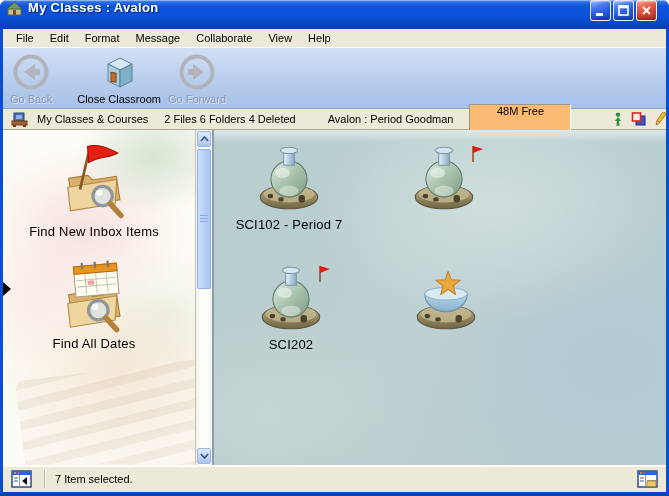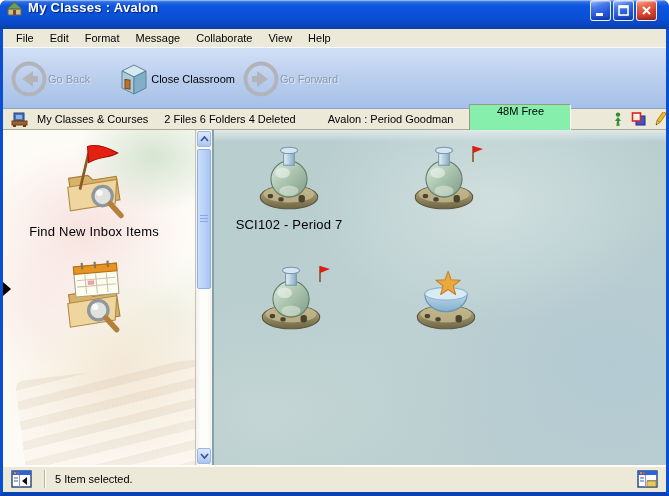--- a/index.html
+++ b/index.html
@@ -66,21 +66,21 @@
   
   .toolbar {
     height:62px; flex:0 0 62px;
     background:linear-gradient(180deg,#d2e0f6 0%,#bcd0ee 45%,#a6c0e8 100%);
     border-top:1px solid #f6f9fe;
     border-bottom:1px solid #8fa5c6;
     display:flex; align-items:flex-start;
     padding:3px 0 0 4px;
   }
   .tb-btn {
-    display:flex; flex-direction:row; align-items:center; justify-content:flex-end;
+    display:flex; flex-direction:column; align-items:center; justify-content:flex-end;
     height:55px; padding:1px 3px; margin-right:1px; cursor:default;
   }
   .tb-btn .tb-ic { height:40px; display:flex; align-items:center; justify-content:center; }
   .tb-btn .tb-label { font-size:11px; white-space:nowrap; margin-top:1px; }
   .tb-btn.disabled .tb-label { color:#8e99ad; text-shadow:1px 1px 0 rgba(255,255,255,.5); }
 
   
   .infobar {
     height:21px; flex:0 0 21px;
     background:#ece9d8;
@@ -88,21 +88,21 @@
     display:flex; align-items:center;
     padding:0 0 0 6px;
     white-space:nowrap;
   }
   .infobar .ib-icon { margin:0 8px 0 2px; flex:0 0 auto; }
   .infobar .ib-loc { margin-right:16px; }
   .infobar .ib-counts { margin-right:32px; }
   .infobar .ib-user { margin-right:16px; }
   .free-box {
     width:102px; height:30px; line-height:13px; text-align:center;
-    background:#86efac;
+    background:#fdba74;
     border:1px solid; border-color:#9c9884 #ffffff #ffffff #9c9884;
   }
   .ib-right { margin-left:auto; display:flex; align-items:center; gap:8px; }
 
   
   .content { flex:1 1 auto; display:flex; min-height:0; position:relative; }
 
   .splitter-arrow {
     position:absolute; left:0; top:152px; z-index:5;
     width:0; height:0; cursor:pointer;
@@ -394,20 +394,21 @@
         <div class="side-item pos0">
           <svg class="side-ic" width="78" height="82" viewBox="0 0 72 76">
             <use href="#sym-folder-flag"></use>
           </svg>
           <span class="side-label">Find New Inbox Items</span>
         </div>
         <div class="side-item pos1">
           <svg class="side-ic" width="78" height="82" viewBox="0 0 72 76">
             <use href="#sym-folder-cal"></use>
           </svg>
+          <span class="side-label">Find All Dates</span>
         </div>
       </div>
 
       <div class="vscroll">
         <div class="sb-btn up">
           <svg width="9" height="6" viewBox="0 0 9 6">
             <path d="M1 5 L4.5 1 L8 5" fill="none" stroke="#3a5a9c" stroke-width="1.8"></path>
           </svg>
         </div>
         <div class="sb-thumb">
@@ -439,20 +440,21 @@
             </svg>
         </div>
 
         <div class="main-item mi2">
           <svg width="68" height="68" viewBox="0 0 64 64">
               <use href="#sym-flask"></use>
             </svg>
           <svg class="flag" width="14" height="18" viewBox="0 0 14 18">
               <use href="#sym-flag"></use>
             </svg>
+          <span class="main-label">SCI202</span>
         </div>
 
         <div class="main-item mi3">
           <svg width="68" height="68" viewBox="0 0 64 64">
               <use href="#sym-bowl"></use>
             </svg>
           
         </div>
 
       </div>
@@ -465,21 +467,21 @@
           <rect x="1" y="1" width="19" height="4" fill="#2a64d8"></rect>
           <rect x="3" y="2.2" width="2" height="1.6" fill="#e8a020"></rect>
           <rect x="6" y="2.2" width="2" height="1.6" fill="#f05030"></rect>
           <line x1="8.5" y1="5" x2="8.5" y2="17" stroke="#9098a8" stroke-width="1"></line>
           <line x1="3" y1="8" x2="7" y2="8" stroke="#4060a8" stroke-width="1"></line>
           <line x1="3" y1="11" x2="7" y2="11" stroke="#4060a8" stroke-width="1"></line>
           <polygon points="16,7 11,11 16,15" fill="#101010"></polygon>
         </svg>
       </span>
       <span class="sep"></span>
-      <span class="status-text">5 Item selected.</span>
+      <span class="status-text">7 Item selected.</span>
       <span class="sb-toggle">
         <svg width="21" height="18" viewBox="0 0 21 18">
           <rect x="1" y="1" width="19" height="16" fill="#fdfdfd" stroke="#26407c" stroke-width="1.4"></rect>
           <rect x="1" y="1" width="19" height="4" fill="#2a64d8"></rect>
           <rect x="3" y="2.2" width="2" height="1.6" fill="#e8a020"></rect>
           <rect x="6" y="2.2" width="2" height="1.6" fill="#f05030"></rect>
           <line x1="8.5" y1="5" x2="8.5" y2="17" stroke="#9098a8" stroke-width="1"></line>
           <line x1="3" y1="8" x2="7" y2="8" stroke="#4060a8" stroke-width="1"></line>
           <line x1="3" y1="11" x2="7" y2="11" stroke="#4060a8" stroke-width="1"></line>
           <line x1="10" y1="10.5" x2="19" y2="10.5" stroke="#9098a8" stroke-width="1"></line>

